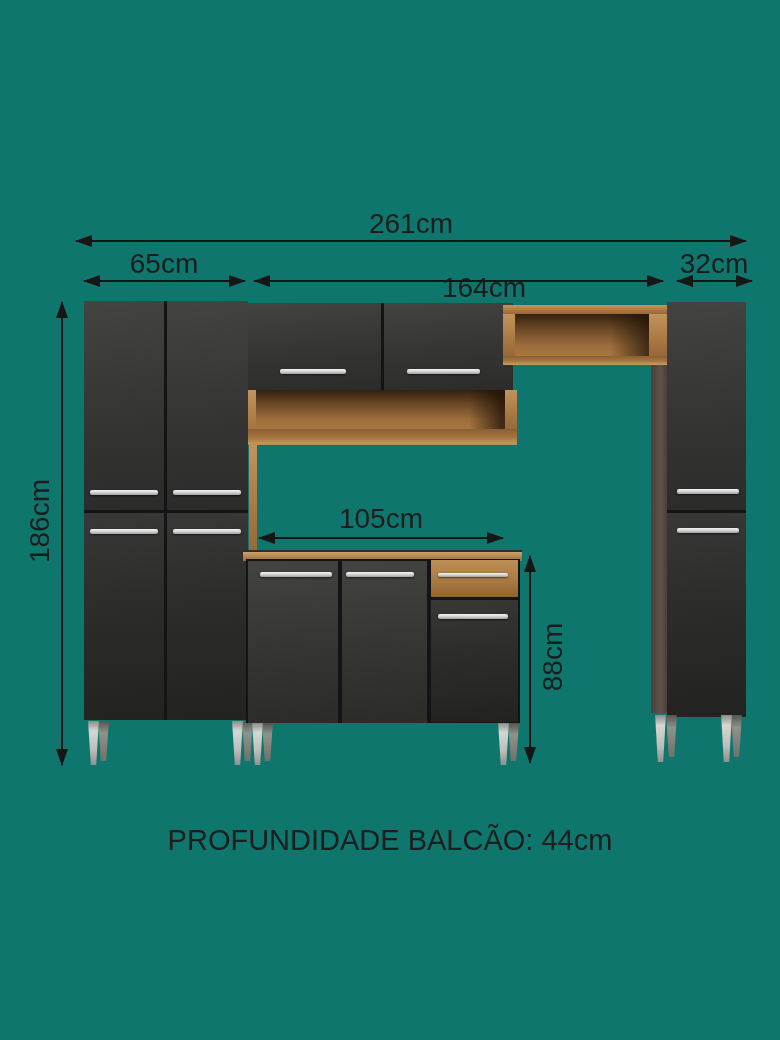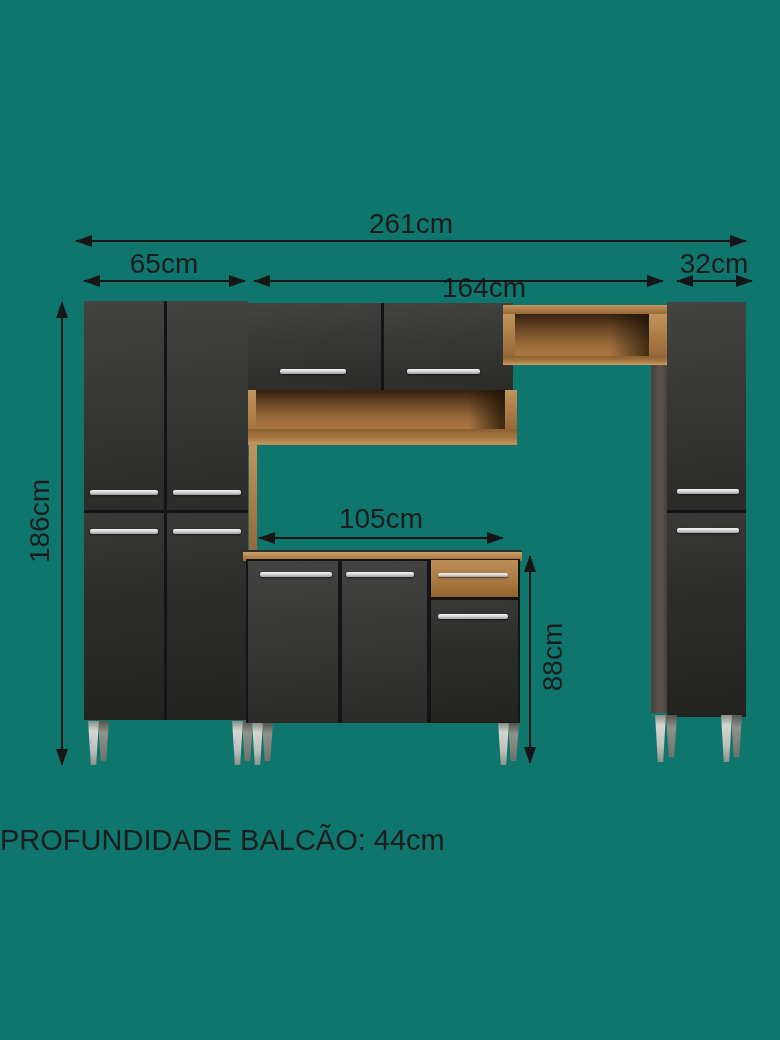--- a/index.html
+++ b/index.html
@@ -29,21 +29,21 @@
     background:linear-gradient(180deg,#f4f4f4 0%,#d8d8d8 45%,#9f9f9f 100%);
     box-shadow:0 1px 2px rgba(0,0,0,.55);}
   .wood{background:linear-gradient(180deg,#c2945c 0%,#ab7b45 55%,#96683a 100%);}
   .wood-int{background:linear-gradient(180deg,#33210f 0%,#6b4726 35%,#9c6d3c 75%,#a9763f 100%);}
   .wood-rail{background:linear-gradient(180deg,#8a5f33 0%,#a5763f 55%,#c69a64 96%,#8a5f33 100%);}
   .leg{position:absolute;width:15px;
     background:linear-gradient(180deg,#898c87 0%,#d3d6d1 22%,#bcbfba 65%,#8e918c 100%);
     clip-path:polygon(14% 0,86% 0,68% 100%,32% 100%);}
   .leg.back{background:linear-gradient(180deg,#55554f 0%,#8f928b 30%,#6f726b 100%);}
   
-  .note{position:absolute;left:0;width:780px;text-align:left;font-size:29px;line-height:44px;color:#1d1d1d;}
+  .note{position:absolute;left:0;width:780px;text-align:center;font-size:29px;line-height:44px;color:#1d1d1d;}
 </style>
 </head>
 <body>
 
 <div id="stage">
 
   <div class="dim-label" style="left:411px;top:208px;">261cm</div>
   <div class="h-arrow" style="left:76px;top:240px;width:670px;"></div>
 
   <div class="dim-label" style="left:164px;top:248px;">65cm</div>

